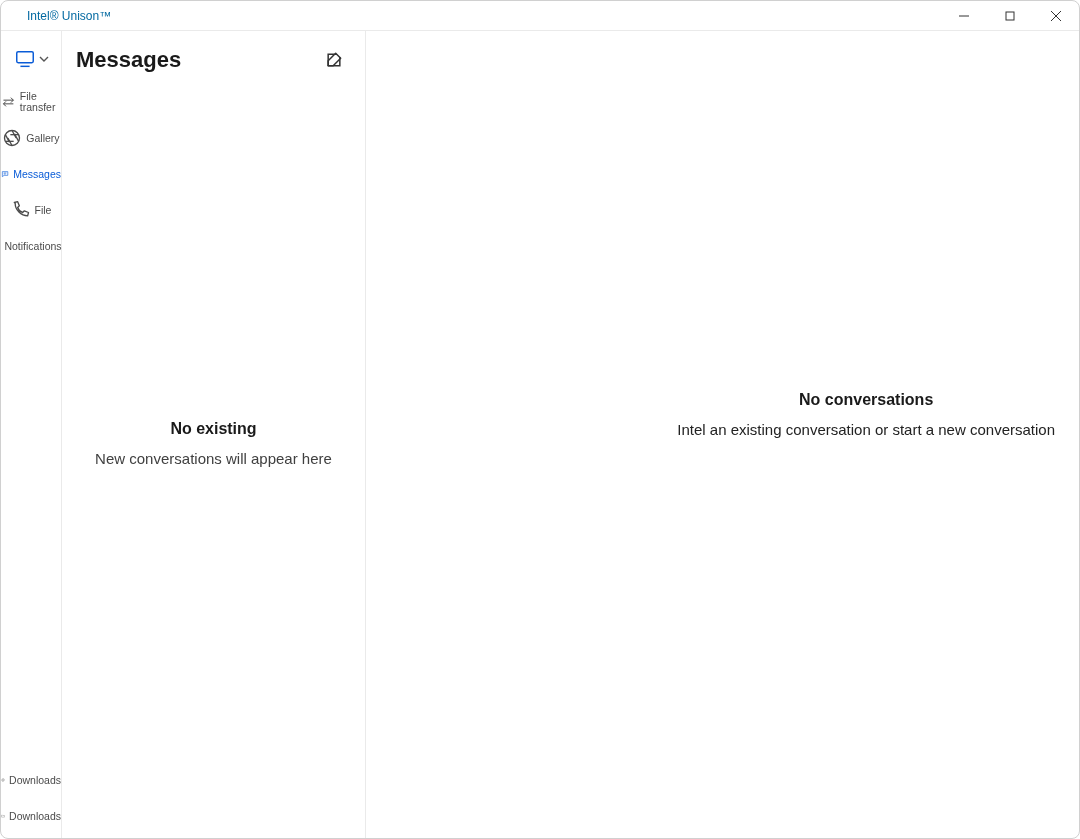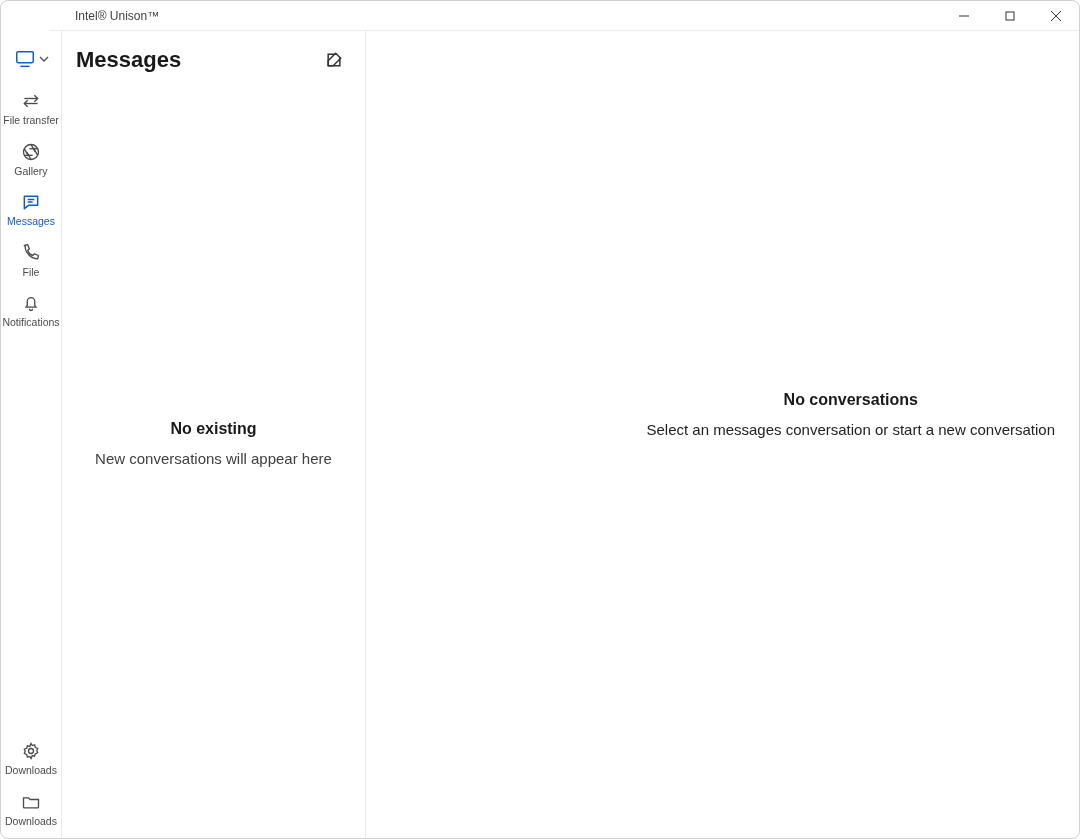--- a/index.html
+++ b/index.html
@@ -19,24 +19,23 @@
     flex-direction: column;
     background: #fff;
   }
   
   .titlebar {
     height: 30px;
     display: flex;
     align-items: center;
     padding-left: 26px;
     font-size: 12px;
-    color: #404040;
+    color: #0369a1;
     border-bottom: 1px solid #eaeaea;
     flex-shrink: 0;
-    margin-left: 48px;
   }
   .titlebar .title-text { flex: 0 0 auto; }
   .titlebar .spacer { flex: 1; }
   .win-controls { display: flex; height: 100%; }
   .win-btn {
     width: 46px; height: 100%;
     display: flex; align-items: center; justify-content: center;
     color: #333;
   }
   .win-btn svg { width: 10px; height: 10px; }
@@ -63,21 +62,20 @@
     align-items: center;
     justify-content: center;
     gap: 2px;
     color: #0a5cd7;
     cursor: default;
   }
   .device-btn svg.monitor { width: 24px; height: 22px; stroke: #0a5cd7; }
   .device-btn svg.chev { width: 10px; height: 10px; stroke: #555; }
   .nav-item {
     display: flex;
-    flex-direction: column;
     align-items: center;
     justify-content: center;
     gap: 4px;
     padding: 10px 0 6px 0;
     color: #4b4b4b;
     cursor: default;
   }
   .nav-item.active { color: #0a5cd7; }
   .nav-item .nav-label {
     font-size: 10.5px;
@@ -271,18 +269,18 @@
       </div>
       <div class="list-empty">
         <div class="empty-heading">No existing</div>
         <div class="empty-sub">New conversations will appear here</div>
       </div>
     </div>
 
     <div class="detail-pane">
       <div class="inner">
         <div class="empty-heading">No conversations</div>
-        <div class="empty-sub">Select an messages conversation or start a new conversation</div>
+        <div class="empty-sub">Intel an existing conversation or start a new conversation</div>
       </div>
     </div>
 
   </div>
 </div>
 
 </body></html>

